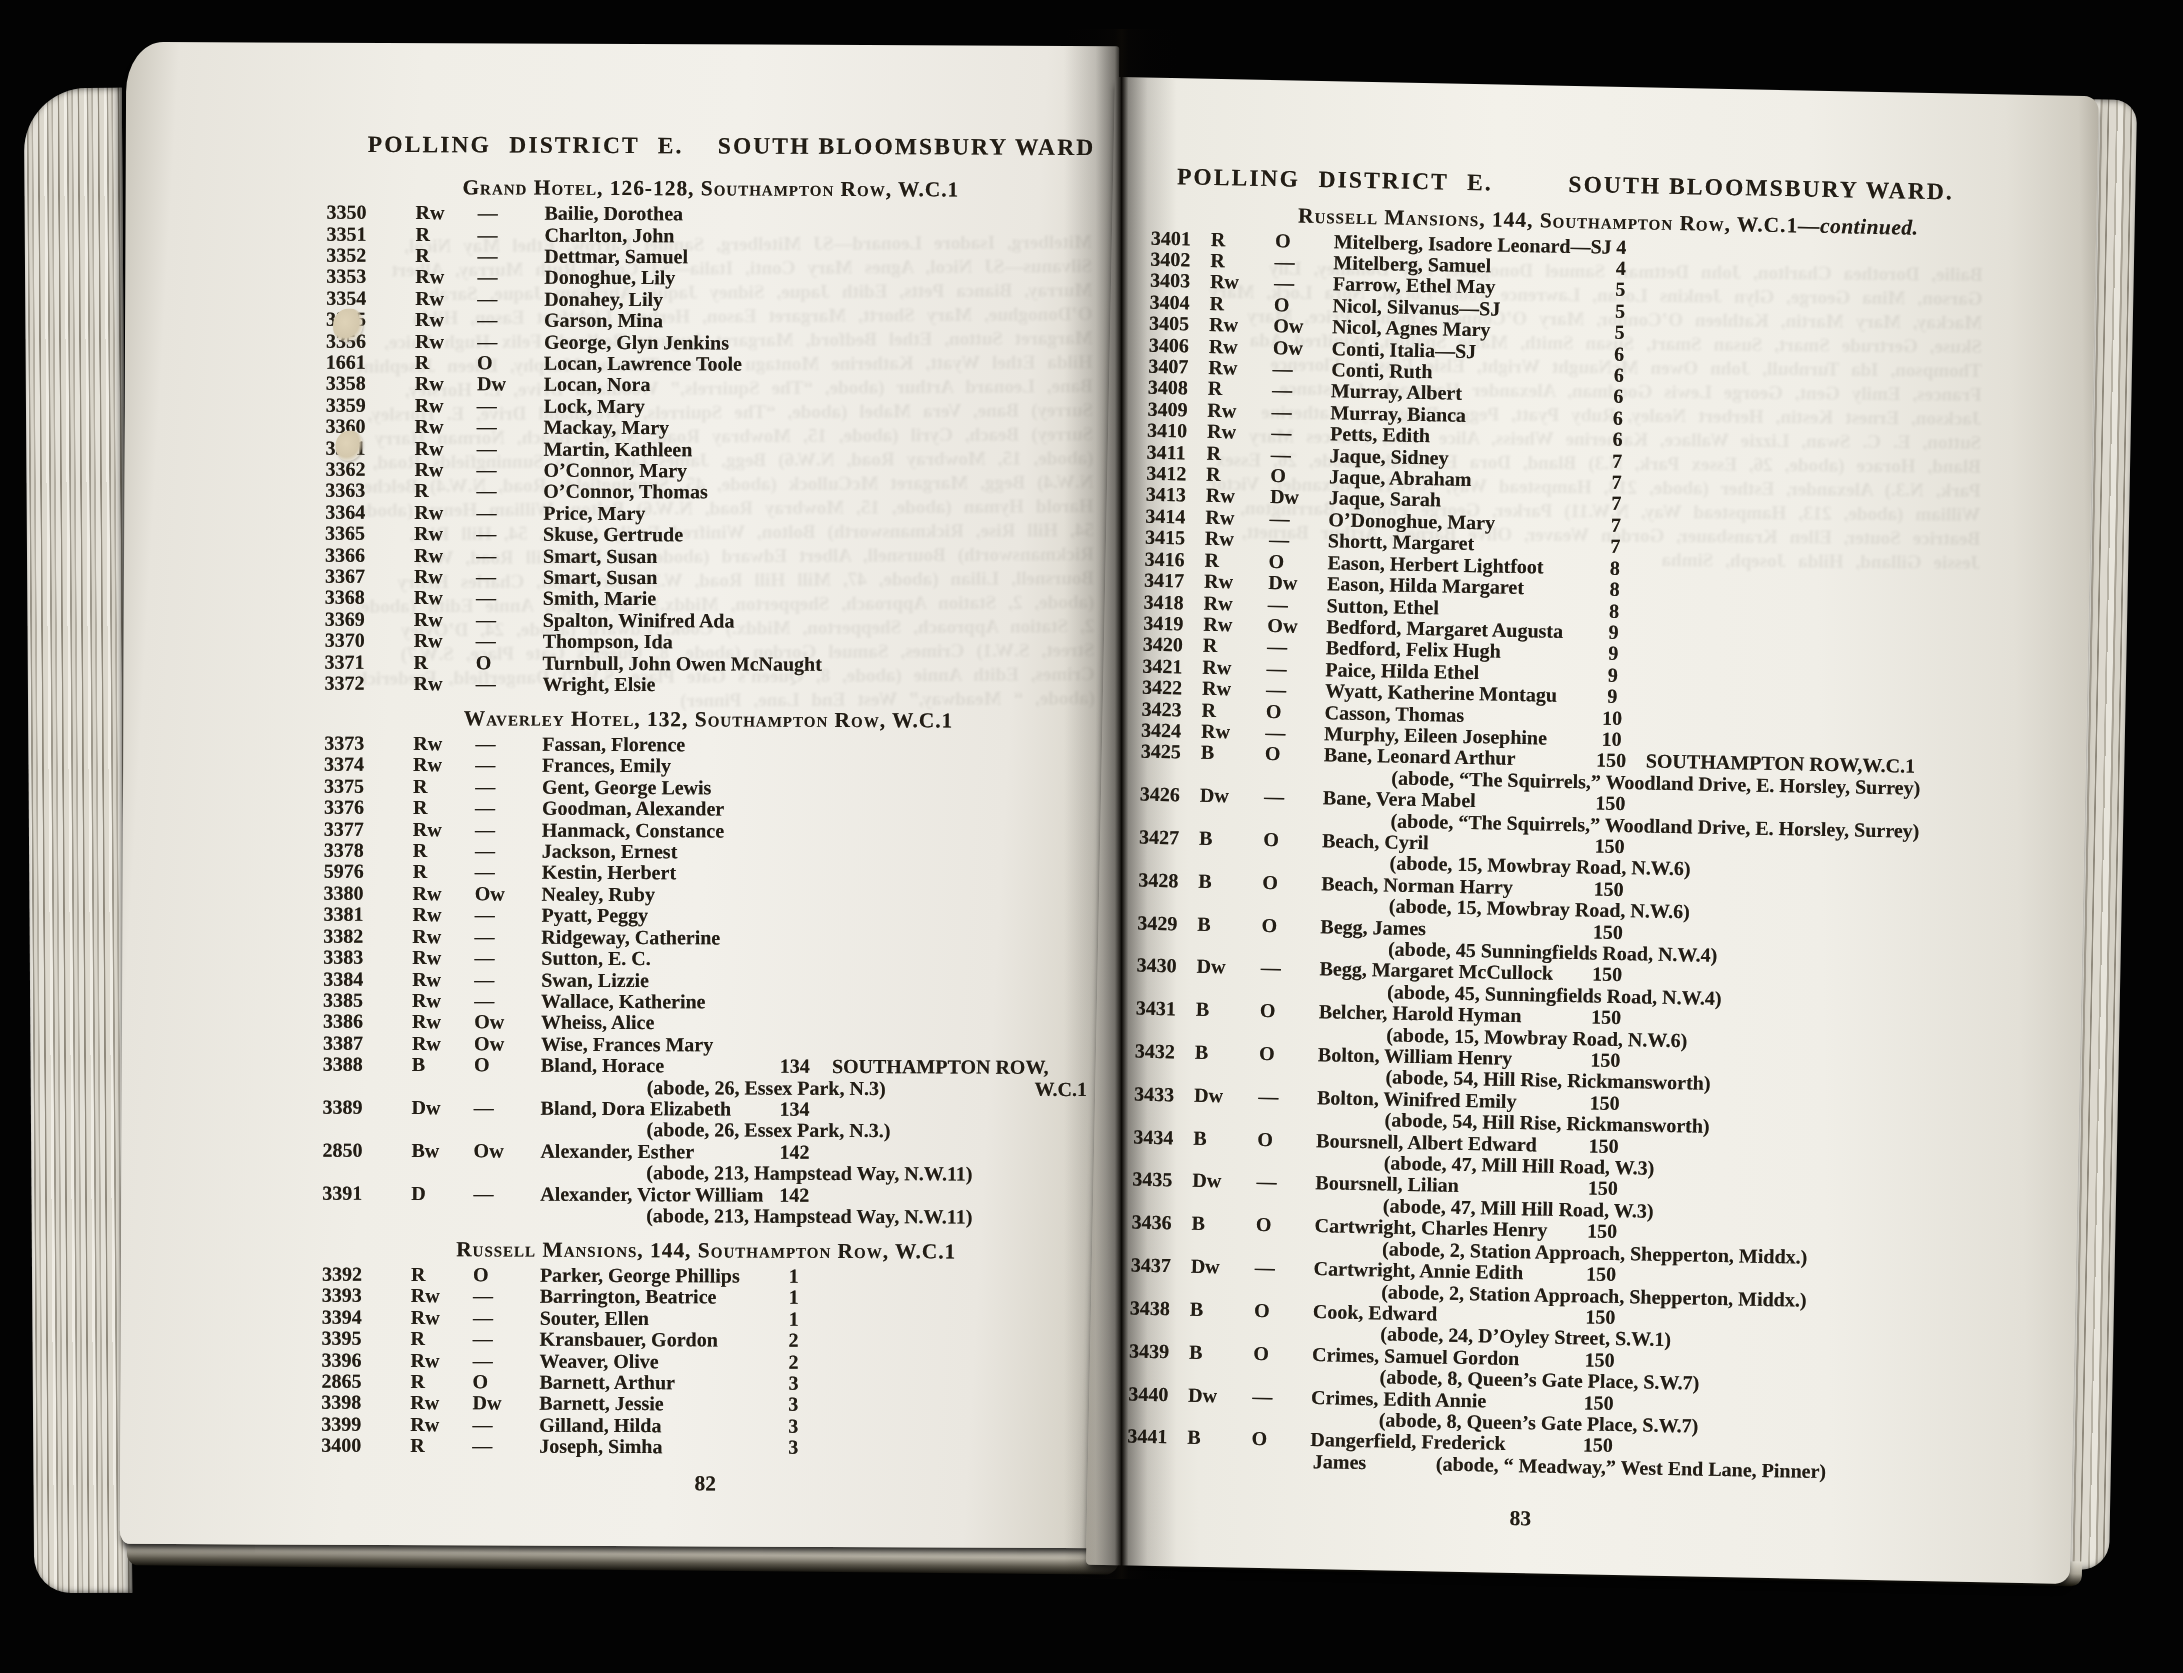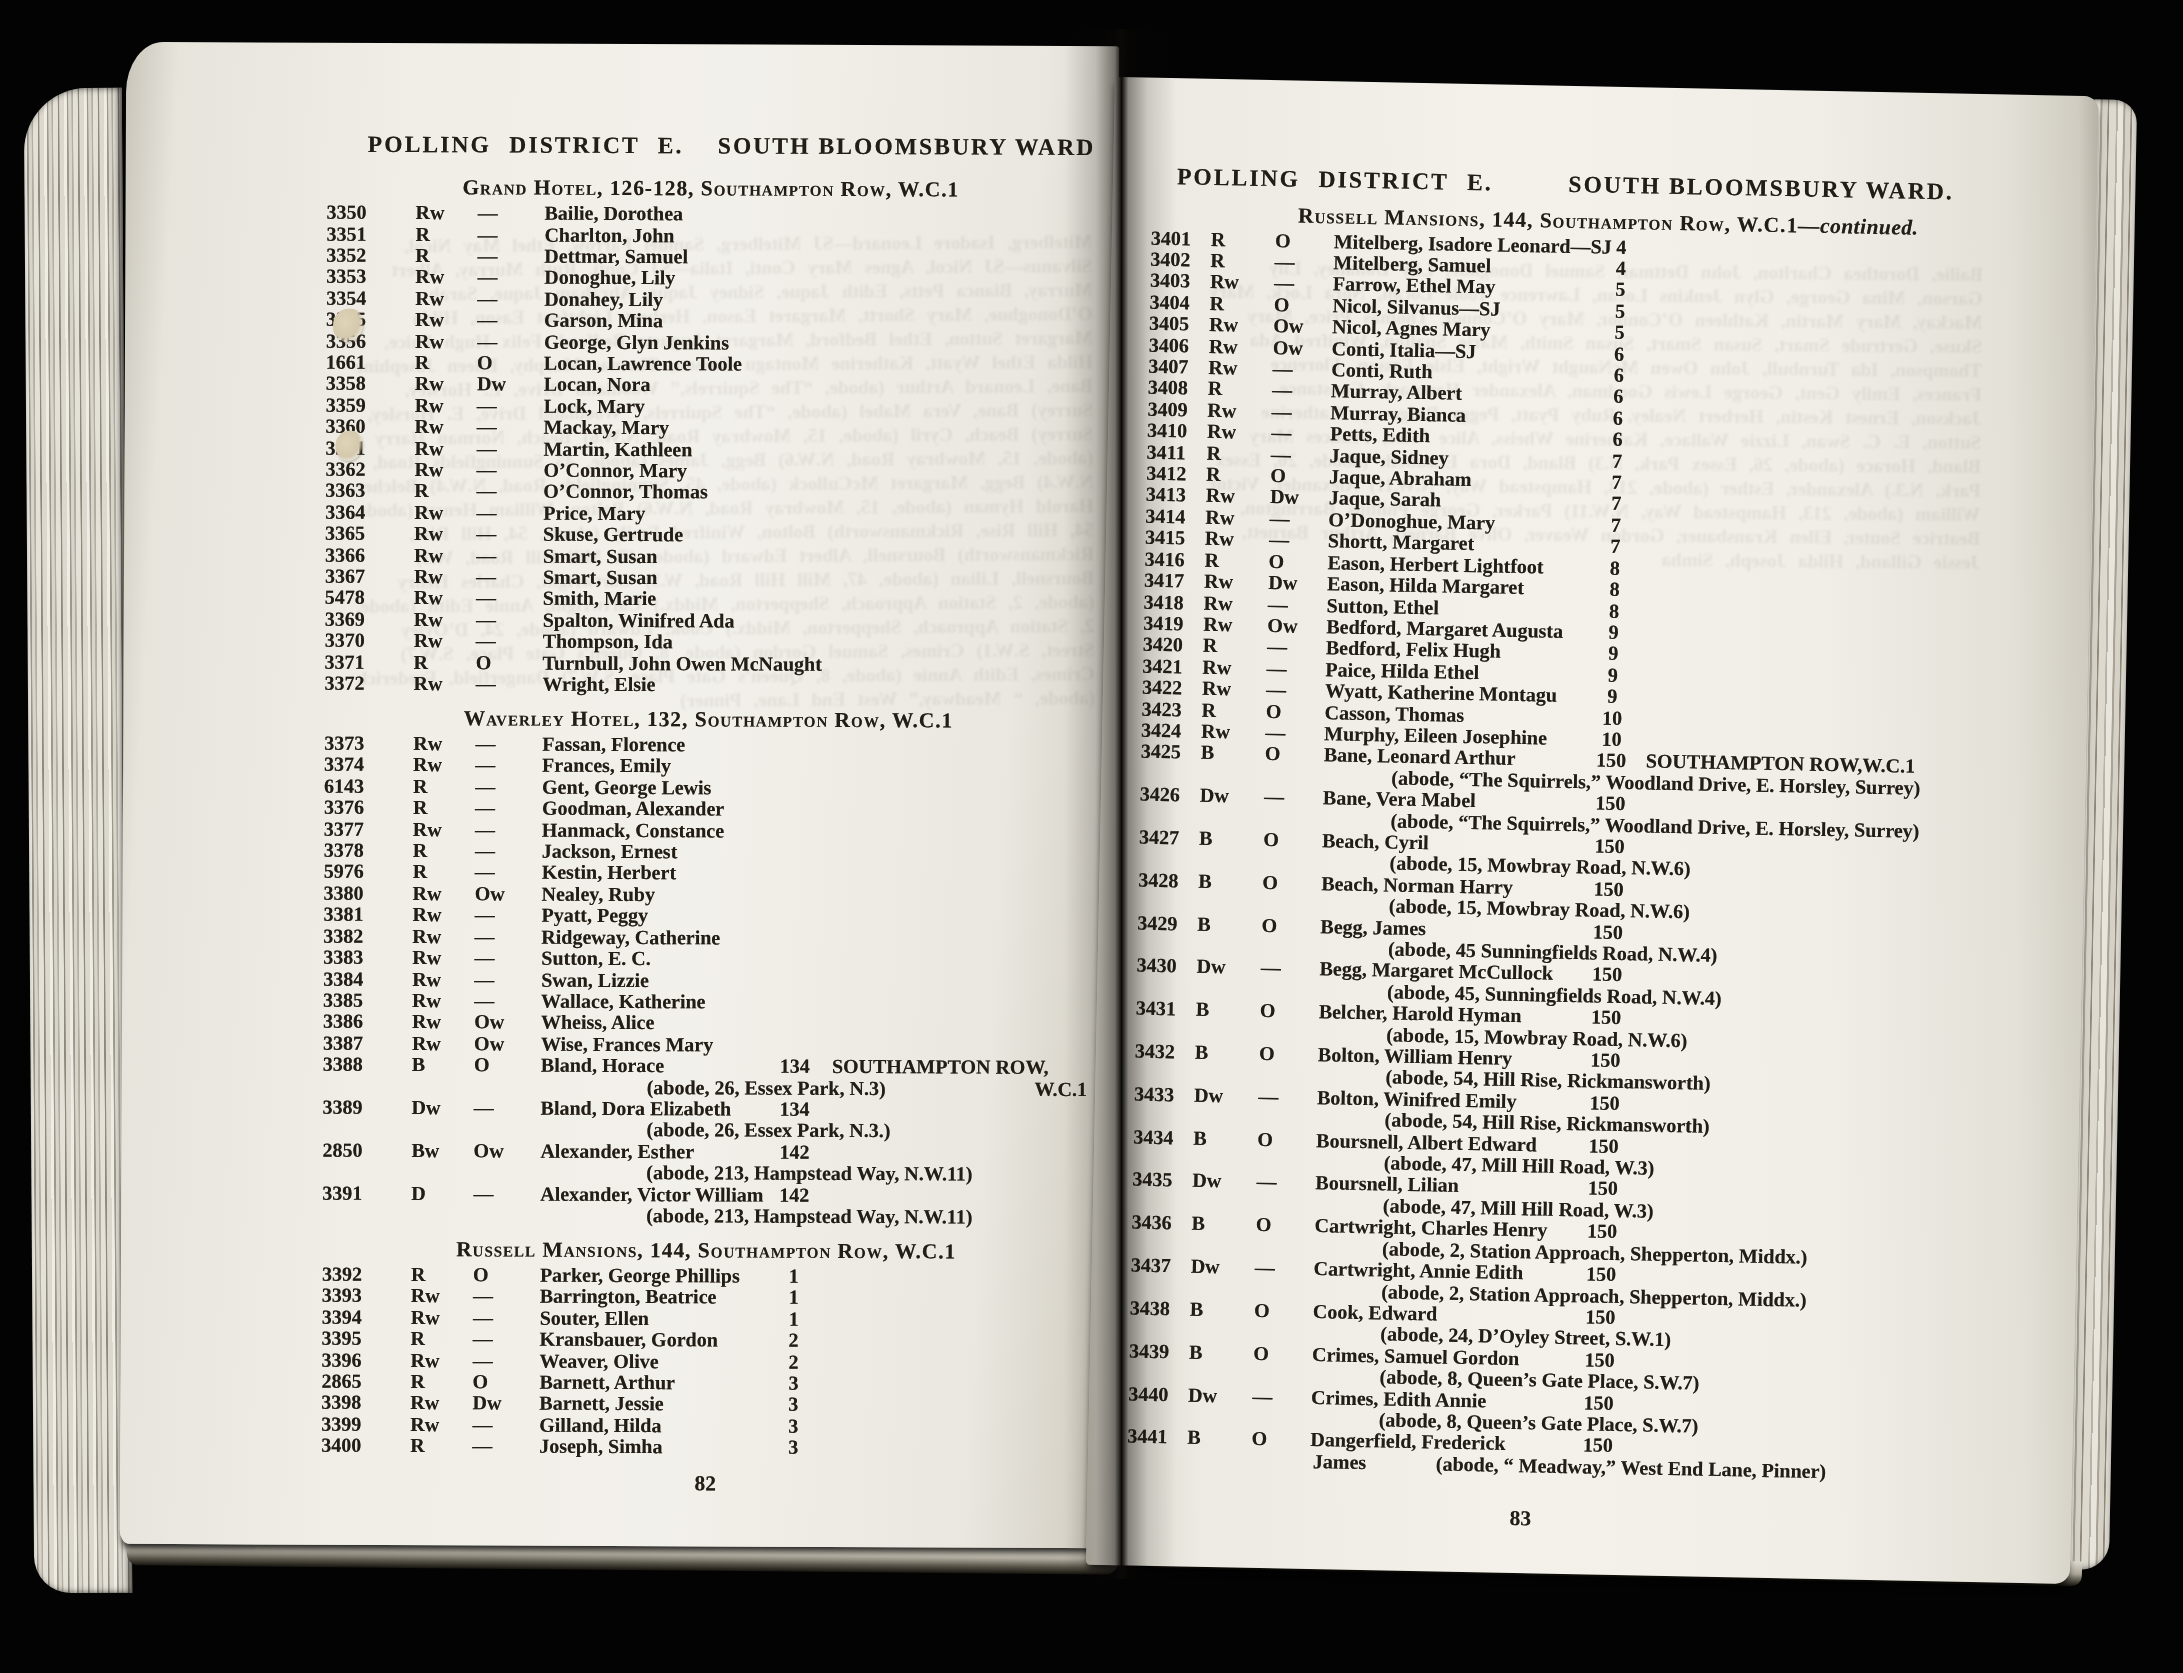--- a/index.html
+++ b/index.html
@@ -254,21 +254,21 @@
             </div>
             <div class="entry">
               <span class="c-num">3367</span>
               <span class="c-s1">Rw</span>
               <span class="c-s2">—</span>
               <span class="c-name">Smart, Susan</span>
               <span class="c-flat"></span>
               <span class="c-addr"></span>
             </div>
             <div class="entry">
-              <span class="c-num">5478</span>
+              <span class="c-num">3368</span>
               <span class="c-s1">Rw</span>
               <span class="c-s2">—</span>
               <span class="c-name">Smith, Marie</span>
               <span class="c-flat"></span>
               <span class="c-addr"></span>
             </div>
             <div class="entry">
               <span class="c-num">3369</span>
               <span class="c-s1">Rw</span>
               <span class="c-s2">—</span>
@@ -313,21 +313,21 @@
             </div>
             <div class="entry">
               <span class="c-num">3374</span>
               <span class="c-s1">Rw</span>
               <span class="c-s2">—</span>
               <span class="c-name">Frances, Emily</span>
               <span class="c-flat"></span>
               <span class="c-addr"></span>
             </div>
             <div class="entry">
-              <span class="c-num">6143</span>
+              <span class="c-num">3375</span>
               <span class="c-s1">R</span>
               <span class="c-s2">—</span>
               <span class="c-name">Gent, George Lewis</span>
               <span class="c-flat"></span>
               <span class="c-addr"></span>
             </div>
             <div class="entry">
               <span class="c-num">3376</span>
               <span class="c-s1">R</span>
               <span class="c-s2">—</span>

